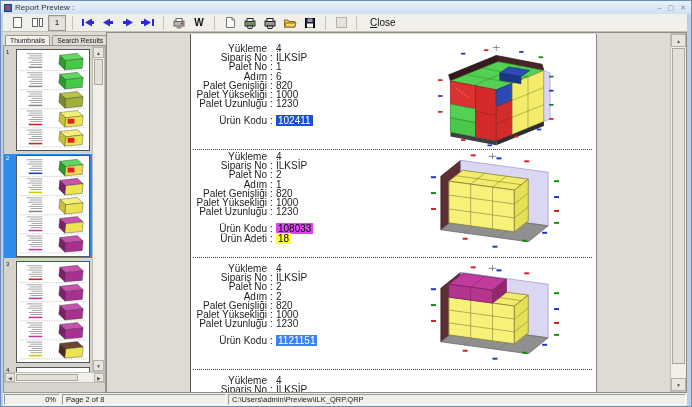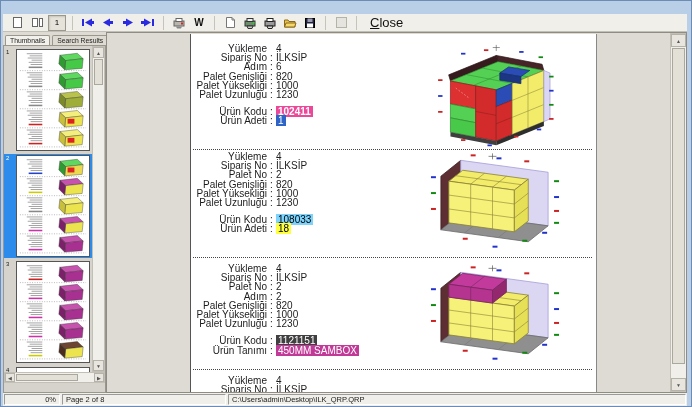--- a/index.html
+++ b/index.html
@@ -15,21 +15,21 @@
   .titleicon:after{content:"";position:absolute;left:1px;top:1px;width:3px;height:3px;background:#d43c3c;}
   .twincontrols{margin-left:auto;display:flex;gap:6px;color:#7a8aa0;font-size:7px;padding-right:4px;}
   .twincontrols span{cursor:default;}
   
   .toolbar{position:absolute;left:2px;top:13px;width:684px;height:18px;background:#f1efe9;
     border-bottom:1px solid #c2bfb6;display:flex;align-items:center;padding:0 4px;font-size:8px;}
   .tbtn{height:16px;min-width:18px;display:flex;align-items:center;justify-content:center;
     margin:0 1px;background:transparent;border:1px solid transparent;}
   .tbtn.sunken{border:1px solid #9a978e;background:#e6e3da;box-shadow:inset 1px 1px 2px #00000022;}
   .tsep{width:1px;height:14px;background:#c6c3ba;margin:0 5px;}
-  .closebtn{font-size:13px;color:#111;padding:0 6px;}
+  .closebtn{font-size:10px;color:#111;padding:0 6px;}
   .uline{display:inline-block;}
   .uline::first-letter{text-decoration:underline;}
   
   .tabsbar{position:absolute;left:0;top:0;width:103px;height:13px;display:flex;align-items:flex-end;
     font-size:6.8px;color:#222;}
   .tab{padding:1px 4px;border:1px solid #9a978e;border-bottom:none;background:#dedbd2;
     border-radius:2px 2px 0 0;margin-left:2px;white-space:nowrap;}
   .tab.active{background:#f3f1ec;position:relative;z-index:2;}
   
   .content{position:absolute;left:2px;top:31px;width:684px;height:361px;background:#dedbd4;}
@@ -73,20 +73,29 @@
     display:flex;align-items:center;padding:0 3px;white-space:nowrap;overflow:hidden;}
   .scell.z{width:56px;justify-content:flex-end;}
   .scell.p{width:164px;}
   .scell.f{flex:1;}
 </style>
 </head>
 <body>
 
 <div class="win">
 
+  <div class="titlebar">
+    <span class="titleicon"></span>
+    <span>Report Preview :</span>
+    <span class="twincontrols">
+      <span>–</span>
+      <span>▢</span>
+      <span>✕</span>
+    </span>
+  </div>
 
   <div class="toolbar">
     <div class="tbtn">
       <svg width="11" height="13">
           <rect x="1.5" y="1.5" width="8" height="10" fill="#fff" stroke="#666"></rect>
         </svg>
     </div>
     <div class="tbtn">
       <svg width="13" height="13">
           <rect x="1.5" y="2.5" width="5" height="8" fill="#fff" stroke="#666"></rect>
@@ -397,27 +406,27 @@
         <div class="sthumb" style="left:11px;top:1px;width:62px;height:7px;"></div>
         <div class="sarrow" style="right:0;top:0;width:10px;height:9px;">▶</div>
       </div>
     </div>
 
     <div class="pane">
       <div class="page" id="reportPage">
           <div class="rblock sep" style="top: 8px;">
             <div class="frow"><span class="flab">Yükleme</span><span class="fsep"></span><span class="fval">4</span></div>
             <div class="frow"><span class="flab">Sipariş No</span><span class="fsep">:</span><span class="fval">İLKSİP</span></div>
+            <div class="frow"><span class="flab">Palet No</span><span class="fsep">:</span><span class="fval">1</span></div>
             <div class="frow"><span class="flab">Adım</span><span class="fsep">:</span><span class="fval">6</span></div>
             <div class="frow"><span class="flab">Palet Genişliği</span><span class="fsep">:</span><span class="fval">820</span></div>
             <div class="frow"><span class="flab">Palet Yüksekliği</span><span class="fsep">:</span><span class="fval">1000</span></div>
             <div class="frow"><span class="flab">Palet Uzunluğu</span><span class="fsep">:</span><span class="fval">1230</span></div>
             <div class="pgap"></div>
-            <div class="frow"><span class="flab">Ürün Kodu</span><span class="fsep">:</span><span class="fval pval" style="background: #ec4899; color: rgb(255, 255, 255); font-weight: bold;">102411</span></div>
-            <div class="frow"><span class="flab">Ürün Adeti</span><span class="fsep">:</span><span class="fval pval" style="background: rgb(46, 100, 200); color: rgb(255, 255, 255);">1</span></div>
+            <div class="frow"><span class="flab">Ürün Kodu</span><span class="fsep">:</span><span class="fval pval" style="background: #1d4ed8; color: rgb(255, 255, 255);">102411</span></div>
             <div class="pimg"><svg viewBox="0 0 136 118">
     <g stroke-width="0.8">
       <polygon points="72,20 124,30 122,23 70,13" fill="#472428" stroke="#2e1518"></polygon>
       <polygon points="18,42 72,20 70,13 16,35" fill="#351a1e" stroke="#2e1518"></polygon>
       <polygon points="18,42 70,52 124,30 72,20" fill="#54d154" stroke="#2e8a2e"></polygon>
       <line x1="36" y1="34.7" x2="88" y2="44.7" stroke="#2e8a2e" stroke-width="0.6"></line>
       <line x1="54" y1="27.3" x2="106" y2="37.3" stroke="#2e8a2e" stroke-width="0.6"></line>
       <line x1="44" y1="47" x2="98" y2="25" stroke="#2e8a2e" stroke-width="0.6"></line>
       <polygon points="18,42 46.6,47.5 46.6,73.6 18,68.1" fill="#dd3030" stroke="#8a1d1d"></polygon>
       <line x1="24" y1="50" x2="40" y2="62" stroke="#ffffff" stroke-width="0.7" stroke-dasharray="2,2" opacity="0.6"></line>
@@ -462,25 +471,26 @@
       <rect x="118" y="14" width="5" height="2"></rect>
                   <rect x="130" y="36" width="5" height="2"></rect>
       <rect x="130" y="68" width="5" height="2"></rect>
     </g>
   </svg></div>
           </div>
           <div class="rblock sep" style="top: 116px;">
             <div class="frow"><span class="flab">Yükleme</span><span class="fsep"></span><span class="fval">4</span></div>
             <div class="frow"><span class="flab">Sipariş No</span><span class="fsep">:</span><span class="fval">İLKSİP</span></div>
             <div class="frow"><span class="flab">Palet No</span><span class="fsep">:</span><span class="fval">2</span></div>
+            <div class="frow"><span class="flab">Adım</span><span class="fsep">:</span><span class="fval">1</span></div>
             <div class="frow"><span class="flab">Palet Genişliği</span><span class="fsep">:</span><span class="fval">820</span></div>
             <div class="frow"><span class="flab">Palet Yüksekliği</span><span class="fsep">:</span><span class="fval">1000</span></div>
             <div class="frow"><span class="flab">Palet Uzunluğu</span><span class="fsep">:</span><span class="fval">1230</span></div>
             <div class="pgap"></div>
-            <div class="frow"><span class="flab">Ürün Kodu</span><span class="fsep">:</span><span class="fval pval" style="background: #7dd3fc; color: rgb(0, 0, 0);">108033</span></div>
+            <div class="frow"><span class="flab">Ürün Kodu</span><span class="fsep">:</span><span class="fval pval" style="background: #d946ef; color: rgb(0, 0, 0);">108033</span></div>
             <div class="frow"><span class="flab">Ürün Adeti</span><span class="fsep">:</span><span class="fval pval" style="background: rgb(255, 255, 66); color: rgb(0, 0, 0);">18</span></div>
             <div class="pimg"><svg viewBox="0 0 136 104">
     <g stroke-width="0.8">
       <polygon points="14,24 34,8 34,62 14,78" fill="#5d2f33" stroke="#3c1d22"></polygon>
       <polygon points="34,8 122,20 122,74 34,62" fill="#dbd7f3" stroke="#a49dd6"></polygon>
       <polygon points="34,62 122,74 102,90 14,78" fill="#8f8f8f" stroke="#6a6a6a"></polygon>
       <line x1="58" y1="65.2" x2="38" y2="81" stroke="#777" stroke-width="0.6"></line>
       <line x1="92" y1="69.8" x2="72" y2="85.6" stroke="#777" stroke-width="0.6"></line>
       <polygon points="36,18 102,27 88,38 22,29" fill="#f2ec6a" stroke="#8a8136"></polygon>
       <line x1="58" y1="21" x2="44" y2="32" stroke="#8a8136" stroke-width="0.6"></line>
@@ -523,22 +533,21 @@
           </div>
           <div class="rblock sep" style="top: 228px;">
             <div class="frow"><span class="flab">Yükleme</span><span class="fsep"></span><span class="fval">4</span></div>
             <div class="frow"><span class="flab">Sipariş No</span><span class="fsep">:</span><span class="fval">İLKSİP</span></div>
             <div class="frow"><span class="flab">Palet No</span><span class="fsep">:</span><span class="fval">2</span></div>
             <div class="frow"><span class="flab">Adım</span><span class="fsep">:</span><span class="fval">2</span></div>
             <div class="frow"><span class="flab">Palet Genişliği</span><span class="fsep">:</span><span class="fval">820</span></div>
             <div class="frow"><span class="flab">Palet Yüksekliği</span><span class="fsep">:</span><span class="fval">1000</span></div>
             <div class="frow"><span class="flab">Palet Uzunluğu</span><span class="fsep">:</span><span class="fval">1230</span></div>
             <div class="pgap"></div>
-            <div class="frow"><span class="flab">Ürün Kodu</span><span class="fsep">:</span><span class="fval pval" style="background: #404040; color: rgb(255, 255, 255);">1121151</span></div>
-            <div class="frow"><span class="flab">Ürün Tanımı</span><span class="fsep">:</span><span class="fval pval" style="background: rgb(194, 58, 152); color: rgb(255, 255, 255);">450MM SAMBOX</span></div>
+            <div class="frow"><span class="flab">Ürün Kodu</span><span class="fsep">:</span><span class="fval pval" style="background: #3b82f6; color: rgb(255, 255, 255);">1121151</span></div>
             <div class="pimg"><svg viewBox="0 0 136 104">
     <g stroke-width="0.8">
       <polygon points="14,24 34,8 34,62 14,78" fill="#5d2f33" stroke="#3c1d22"></polygon>
       <polygon points="34,8 122,20 122,74 34,62" fill="#dbd7f3" stroke="#a49dd6"></polygon>
       <polygon points="34,62 122,74 102,90 14,78" fill="#8f8f8f" stroke="#6a6a6a"></polygon>
       <line x1="58" y1="65.2" x2="38" y2="81" stroke="#777" stroke-width="0.6"></line>
       <line x1="92" y1="69.8" x2="72" y2="85.6" stroke="#777" stroke-width="0.6"></line>
       <polygon points="36,22 102,31 88,42 22,33" fill="#f2ec6a" stroke="#8a8136"></polygon>
       <line x1="58" y1="25" x2="44" y2="36" stroke="#8a8136" stroke-width="0.6"></line>
       <line x1="80" y1="28" x2="66" y2="39" stroke="#8a8136" stroke-width="0.6"></line>
@@ -592,15 +601,15 @@
         <div class="sarrow" style="left:0;top:0;">▲</div>
         <div class="sthumb" style="left:1px;top:14px;width:13px;height:316px;"></div>
         <div class="sarrow" style="left:0;bottom:0;">▼</div>
       </div>
     </div>
   </div>
 
   <div class="statusbar">
     <div class="scell z">0%</div>
     <div class="scell p">Page 2 of 8</div>
-    <div class="scell f">C:\Users\admin\Desktop\ILK_QRP.QRP</div>
+    <div class="scell f">C:\Users\admin\Preview\ILK_QRP.QRP</div>
   </div>
 </div>
 
 </body></html>

